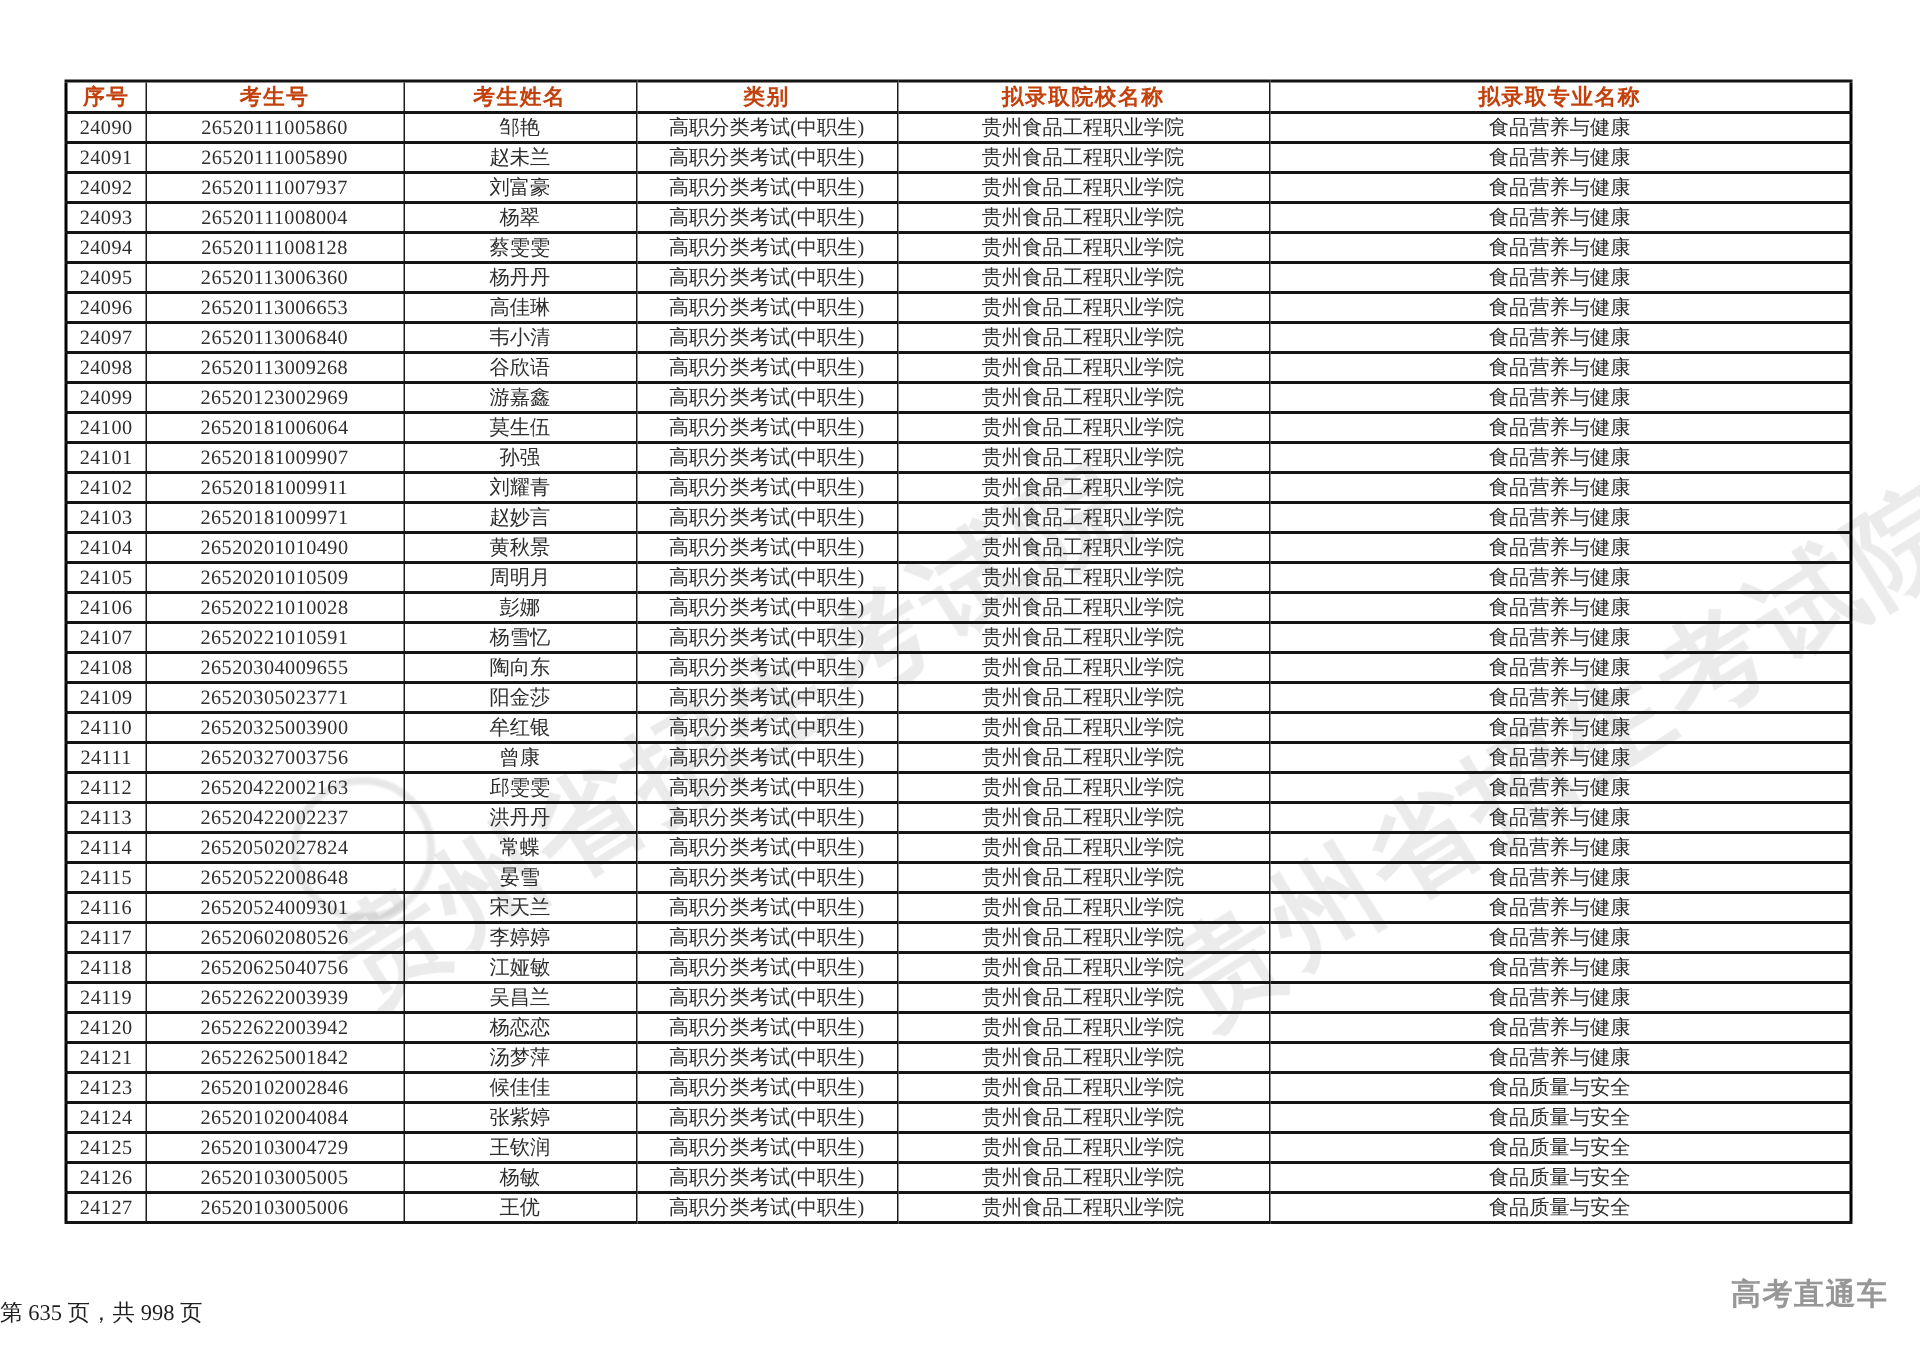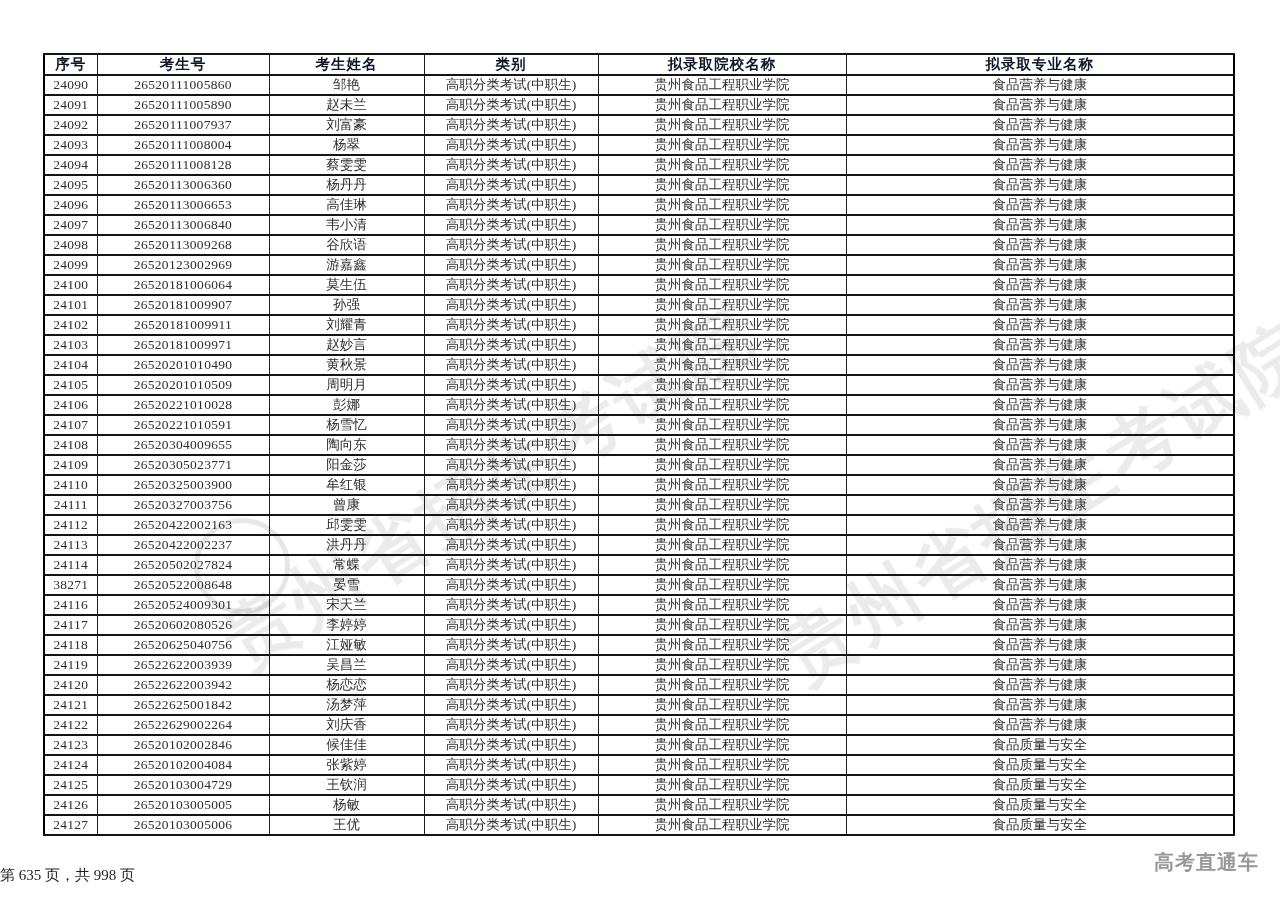--- a/index.html
+++ b/index.html
@@ -37,21 +37,21 @@
     text-align: center;
     vertical-align: middle;
     white-space: nowrap;
     overflow: hidden;
   }
   table.admission { border: 2px solid #000; }
   table.admission th {
     height: 19px;
     font-size: 14.5px;
     font-weight: bold;
-    color: #0f172a;
+    color: #c2410c;
     letter-spacing: 1px;
   }
   table.admission td {
     height: 18.4px;
     font-size: 13.5px;
     line-height: 18px;
     color: #2d2d2d;
   }
   td[data-name="cell-serial"], td[data-name="cell-candidate-no"] {
     font-size: 13.5px;
@@ -330,21 +330,21 @@
         </tr>
         <tr data-name="table-row">
           <td data-name="cell-serial">24114</td>
           <td data-name="cell-candidate-no">26520502027824</td>
           <td data-name="cell-candidate-name">常蝶</td>
           <td data-name="cell-category">高职分类考试(中职生)</td>
           <td data-name="cell-college">贵州食品工程职业学院</td>
           <td data-name="cell-major">食品营养与健康</td>
         </tr>
         <tr data-name="table-row">
-          <td data-name="cell-serial">38271</td>
+          <td data-name="cell-serial">24115</td>
           <td data-name="cell-candidate-no">26520522008648</td>
           <td data-name="cell-candidate-name">晏雪</td>
           <td data-name="cell-category">高职分类考试(中职生)</td>
           <td data-name="cell-college">贵州食品工程职业学院</td>
           <td data-name="cell-major">食品营养与健康</td>
         </tr>
         <tr data-name="table-row">
           <td data-name="cell-serial">24116</td>
           <td data-name="cell-candidate-no">26520524009301</td>
           <td data-name="cell-candidate-name">宋天兰</td>
@@ -386,28 +386,20 @@
         </tr>
         <tr data-name="table-row">
           <td data-name="cell-serial">24121</td>
           <td data-name="cell-candidate-no">26522625001842</td>
           <td data-name="cell-candidate-name">汤梦萍</td>
           <td data-name="cell-category">高职分类考试(中职生)</td>
           <td data-name="cell-college">贵州食品工程职业学院</td>
           <td data-name="cell-major">食品营养与健康</td>
         </tr>
         <tr data-name="table-row">
-          <td data-name="cell-serial">24122</td>
-          <td data-name="cell-candidate-no">26522629002264</td>
-          <td data-name="cell-candidate-name">刘庆香</td>
-          <td data-name="cell-category">高职分类考试(中职生)</td>
-          <td data-name="cell-college">贵州食品工程职业学院</td>
-          <td data-name="cell-major">食品营养与健康</td>
-        </tr>
-        <tr data-name="table-row">
           <td data-name="cell-serial">24123</td>
           <td data-name="cell-candidate-no">26520102002846</td>
           <td data-name="cell-candidate-name">候佳佳</td>
           <td data-name="cell-category">高职分类考试(中职生)</td>
           <td data-name="cell-college">贵州食品工程职业学院</td>
           <td data-name="cell-major">食品质量与安全</td>
         </tr>
         <tr data-name="table-row">
           <td data-name="cell-serial">24124</td>
           <td data-name="cell-candidate-no">26520102004084</td>

